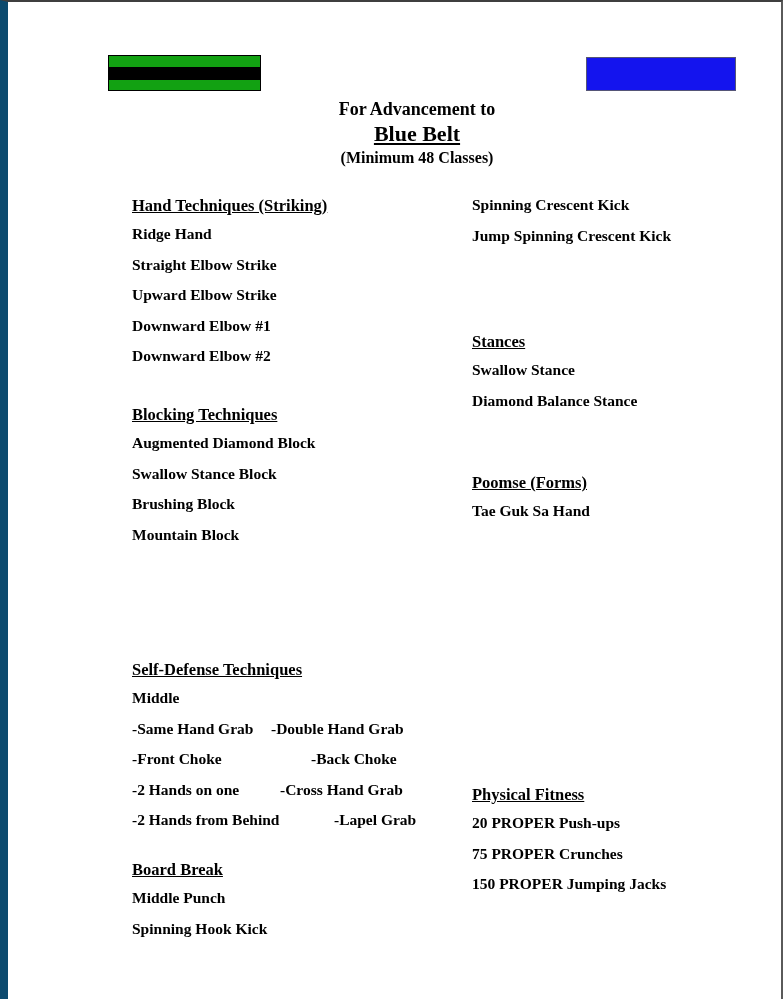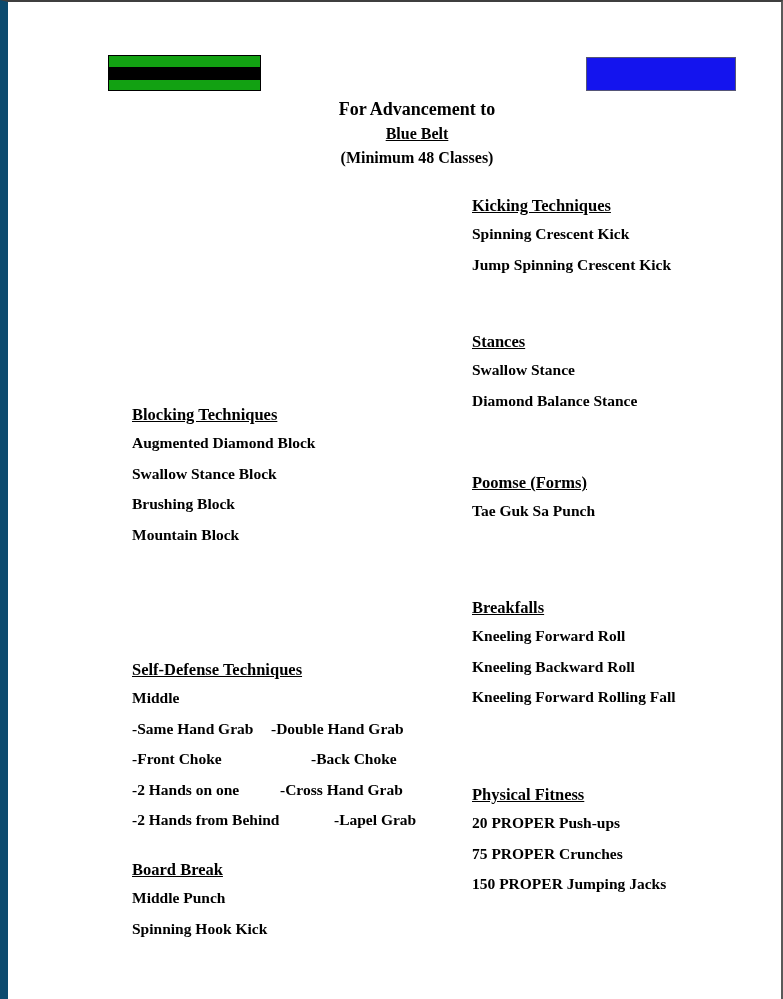--- a/index.html
+++ b/index.html
@@ -30,21 +30,21 @@
     left: 578px; top: 55px; width: 150px; height: 34px;
     border: 1px solid #555577;
   }
 
   
   .title-block {
     position: absolute; left: 124px; top: 96px; width: 570px;
     text-align: center;
   }
   .title-line1 { font-size: 18px; font-weight: bold; line-height: 23px; }
-  .title-line2 { font-size: 16px; font-weight: bold; line-height: 25px; text-decoration: underline; }
+  .title-line2 { font-size: 22px; font-weight: bold; line-height: 25px; text-decoration: underline; }
   .subtitle   { font-size: 16px; font-weight: bold; line-height: 24px; }
 
   
   .sec { position: absolute; white-space: nowrap; }
   .sec h2 {
     margin: 0 0 12px 0;
     height: 17px;
     font-size: 16.5px;
     font-weight: bold;
     line-height: 17px;
@@ -76,20 +76,28 @@
     <div class="stripe" style="background-color: rgb(0, 0, 0);"></div>
   </div>
   <div class="belt belt-blue" style="background-color: rgb(20, 20, 238);"></div>
 
   <div class="title-block">
     <div class="title-line1">For Advancement to</div>
     <div class="title-line2">Blue Belt</div>
     <div class="subtitle">(Minimum 48 Classes)</div>
   </div>
 
+  <div class="sec col-left" style="top:195px">
+    <h2>Hand Techniques (Striking)</h2>
+    <div class="item">Ridge Hand</div>
+    <div class="item">Straight Elbow Strike</div>
+    <div class="item">Upward Elbow Strike</div>
+    <div class="item">Downward Elbow #1</div>
+    <div class="item">Downward Elbow #2</div>
+  </div>
 
   <div class="sec col-left" style="top:404px">
     <h2>Blocking Techniques</h2>
     <div class="item">Augmented Diamond Block</div>
     <div class="item">Swallow Stance Block</div>
     <div class="item">Brushing Block</div>
     <div class="item">Mountain Block</div>
   </div>
 
 
@@ -114,42 +122,35 @@
     </div>
   </div>
 
   <div class="sec col-left" style="top:859px">
     <h2>Board Break</h2>
     <div class="item">Middle Punch</div>
     <div class="item">Spinning Hook Kick</div>
   </div>
 
   <div class="sec col-right" style="top:195px">
-    <h2>Kicking Techniques</h2>
     <div class="item">Spinning Crescent Kick</div>
     <div class="item">Jump Spinning Crescent Kick</div>
   </div>
 
   <div class="sec col-right" style="top:331px">
     <h2>Stances</h2>
     <div class="item">Swallow Stance</div>
     <div class="item">Diamond Balance Stance</div>
   </div>
 
   <div class="sec col-right" style="top:472px">
     <h2>Poomse (Forms)</h2>
-    <div class="item">Tae Guk Sa Punch</div>
+    <div class="item">Tae Guk Sa Hand</div>
   </div>
 
-  <div class="sec col-right" style="top:597px">
-    <h2>Breakfalls</h2>
-    <div class="item">Kneeling Forward Roll</div>
-    <div class="item">Kneeling Backward Roll</div>
-    <div class="item">Kneeling Forward Rolling Fall</div>
-  </div>
 
   <div class="sec col-right" style="top:784px">
     <h2>Physical Fitness</h2>
     <div class="item">20 PROPER Push-ups</div>
     <div class="item">75 PROPER Crunches</div>
     <div class="item">150 PROPER Jumping Jacks</div>
   </div>
 
 </div>
 

